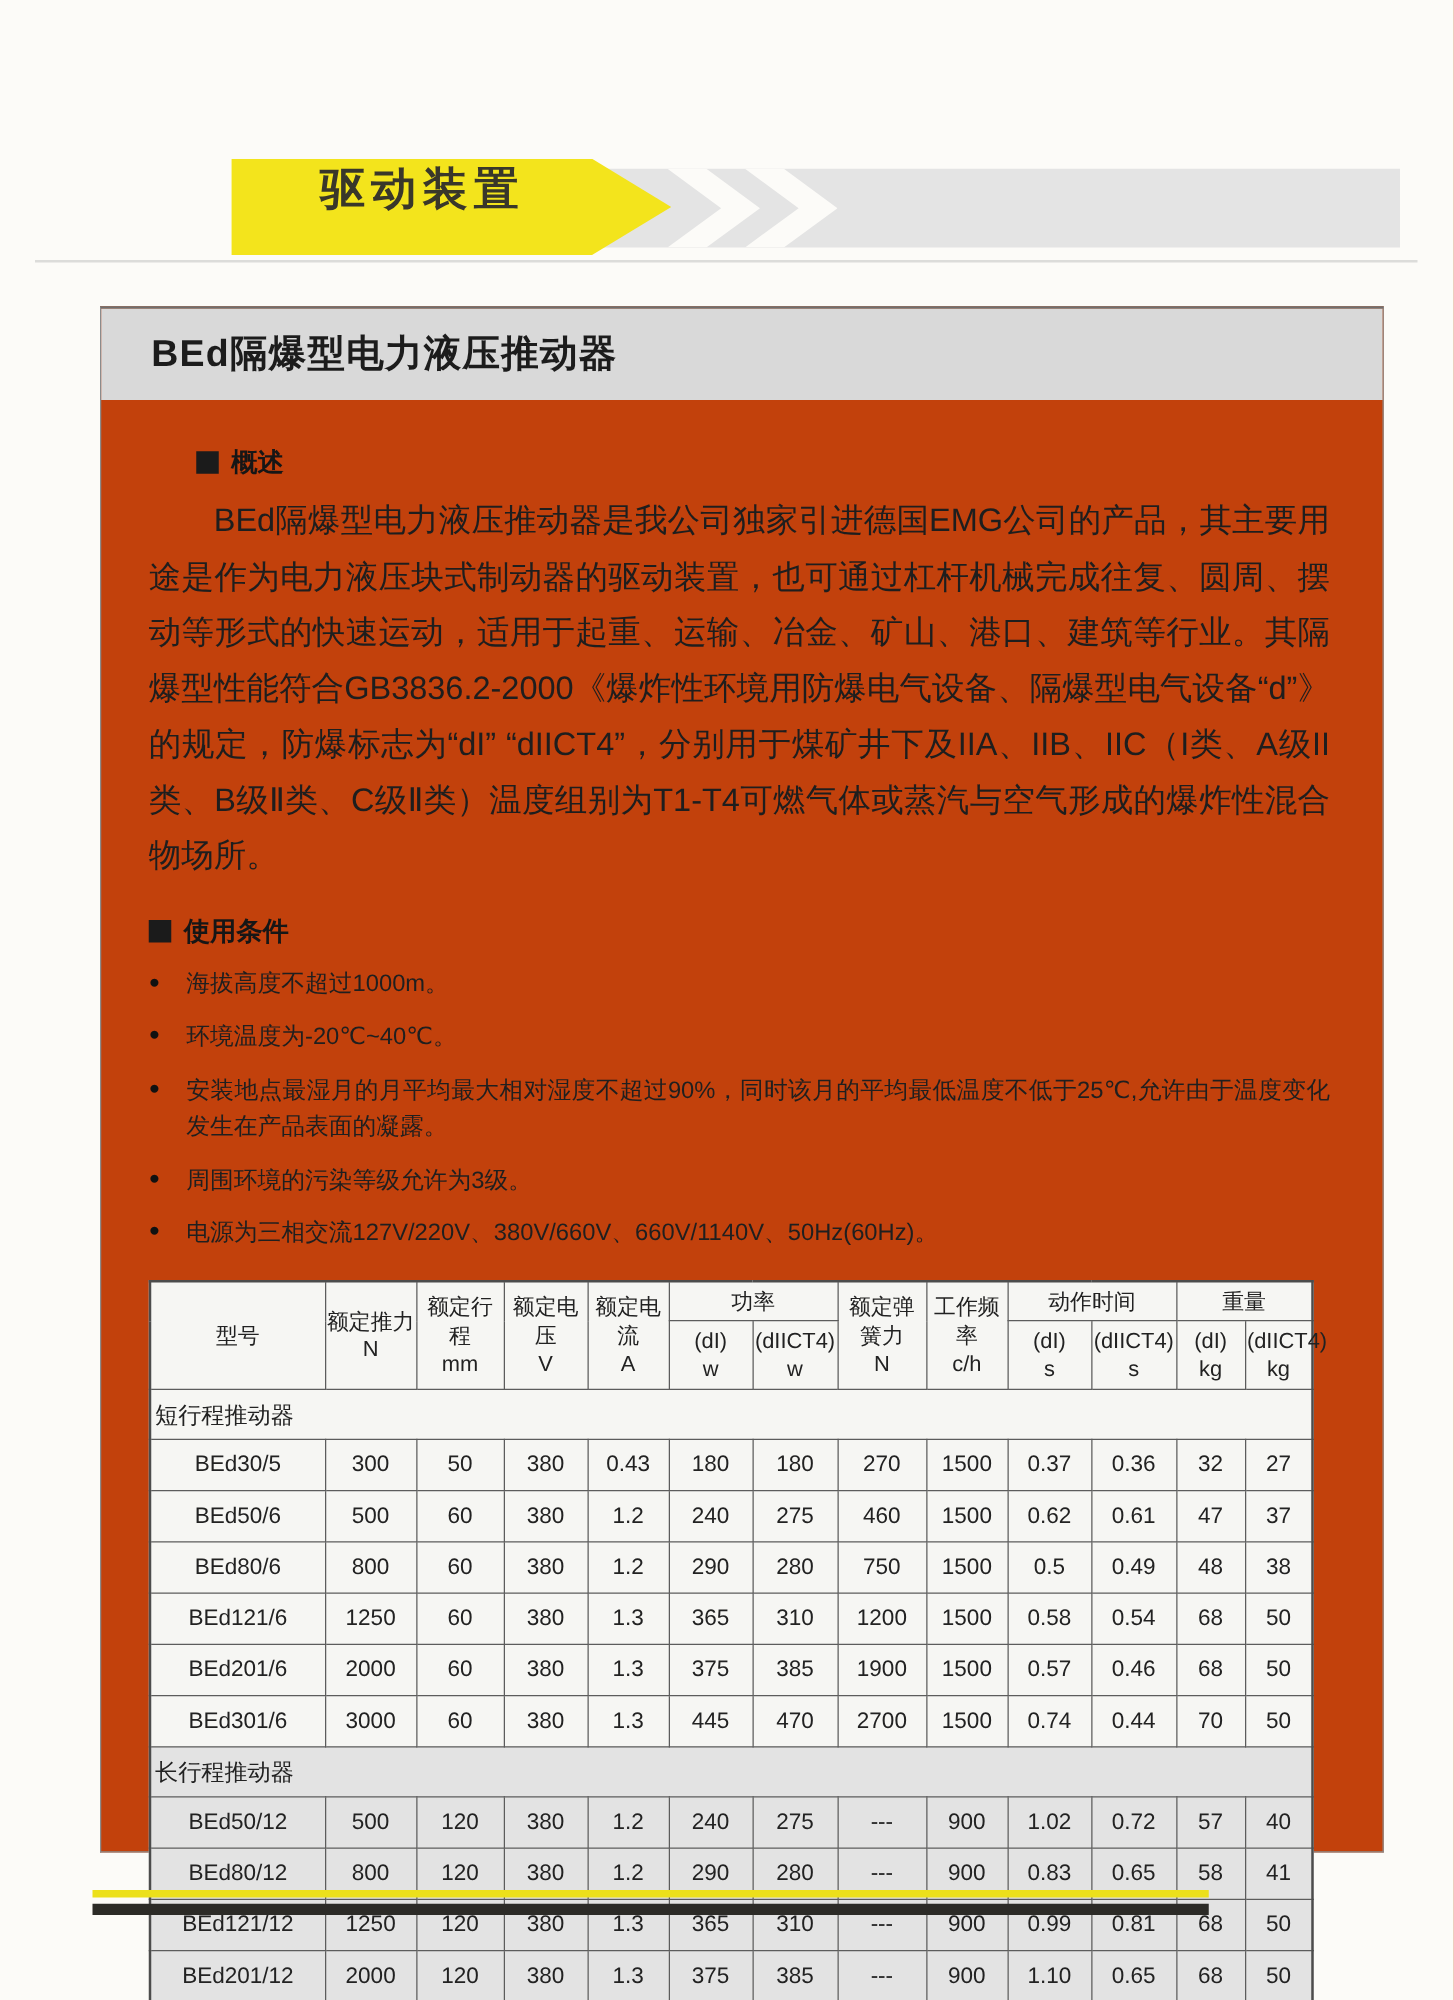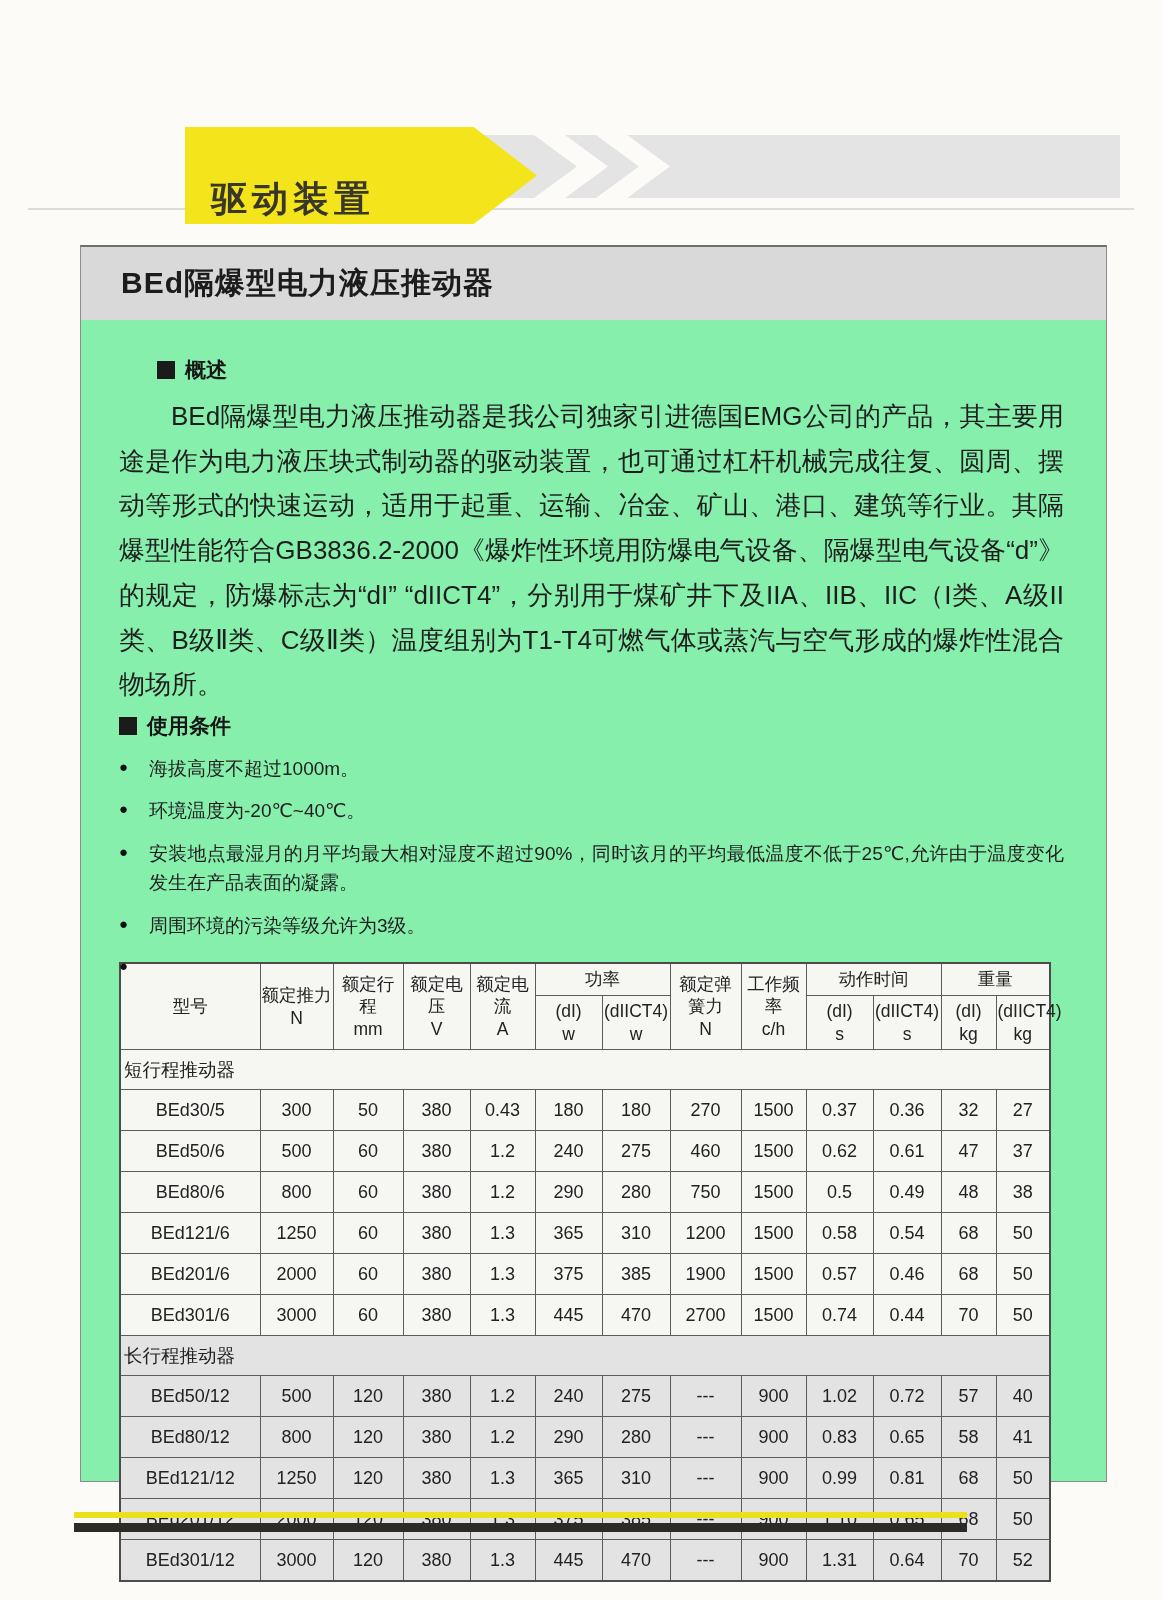--- a/index.html
+++ b/index.html
@@ -19,36 +19,36 @@
   }
   .chev {
     position:absolute; top:135px; height:63px; width:74px;
     background:#fcfbf8; z-index:3;
     clip-path:polygon(0 0, 42% 0, 100% 50%, 42% 100%, 0 100%, 58% 50%);
   }
   .chev1 { left:534px; }
   .chev2 { left:596px; }
   .banner-arrow {
     position:absolute; left:185px; top:127px;
-    width:352px; height:97px; background:#f3e41c; z-index:2;
+    width:352px; height:77px; background:#f3e41c; z-index:2;
     clip-path:polygon(0 0, 82% 0, 100% 50%, 82% 100%, 0 100%);
-    display:flex; align-items:flex-end; padding-left:26px;
+    display:flex; align-items:flex-start; padding-left:71px;
   }
   .banner-arrow span {
     font-size:36px; font-weight:bold; color:#39372a; letter-spacing:5px;
   }
   .top-divider {
     position:absolute; left:28px; top:208px; width:1106px; height:2px;
     background:#dcdcda;
   }
 
   
   .panel {
     position:absolute; left:80px; top:245px; width:1027px; height:1237px;
-    background:#86efac;
+    background:#c2410c;
     border:1px solid #8b8b8b; border-top:2px solid #6f6f6f;
   }
   .title-band {
     height:73px; background:#d9d9d9; display:flex; align-items:center;
     padding-left:40px;
   }
   .title-band h1 {
     font-size:30px; font-weight:bold; color:#1c1c1c; letter-spacing:1px;
   }
   .content { padding:0 42px 0 38px; }
@@ -58,21 +58,21 @@
     width:18px; height:18px; background:#1b1b1b; margin-right:10px; flex:0 0 auto;
   }
   .sec-heading .label { font-size:21px; font-weight:bold; color:#161616; }
 
   .h-overview { margin-top:36px;padding-left:38px; }
   .overview-body {
     margin-top:10px; font-size:26px; line-height:1.72; text-indent:2em;
     text-align:justify; color:#1e1e1e;
   }
 
-  .h-conditions { margin-top:5px; }
+  .h-conditions { margin-top:24px; }
   .cond-list { list-style:none; margin-top:14px; }
   .cond-list li {
     position:relative; padding-left:30px; font-size:19px; line-height:1.55;
     margin-bottom:13px; text-align:justify;
   }
   .cond-list .bullet {
     position:absolute; left:0; top:1px; font-size:15px; color:#111;
   }
 
   .h-tech { margin-top:26px; }
@@ -127,21 +127,21 @@
 
     <div class="sec-heading h-conditions">
       <span class="marker"></span>
       <span class="label">使用条件</span>
     </div>
     <ul class="cond-list">
       <li><span class="bullet">●</span><span>海拔高度不超过1000m。</span></li>
       <li><span class="bullet">●</span><span>环境温度为-20℃~40℃。</span></li>
       <li><span class="bullet">●</span><span>安装地点最湿月的月平均最大相对湿度不超过90%，同时该月的平均最低温度不低于25℃,允许由于温度变化发生在产品表面的凝露。</span></li>
       <li><span class="bullet">●</span><span>周围环境的污染等级允许为3级。</span></li>
-      <li><span class="bullet">●</span></li>
+      <li><span class="bullet">●</span><span>电源为三相交流127V/220V、380V/660V、660V/1140V、50Hz(60Hz)。</span></li>
     </ul>
 
 
     <table>
       <colgroup>
         <col style="width:140px">
           <col style="width:73px">
           <col style="width:70px">
         <col style="width:67px">
           <col style="width:65px">

